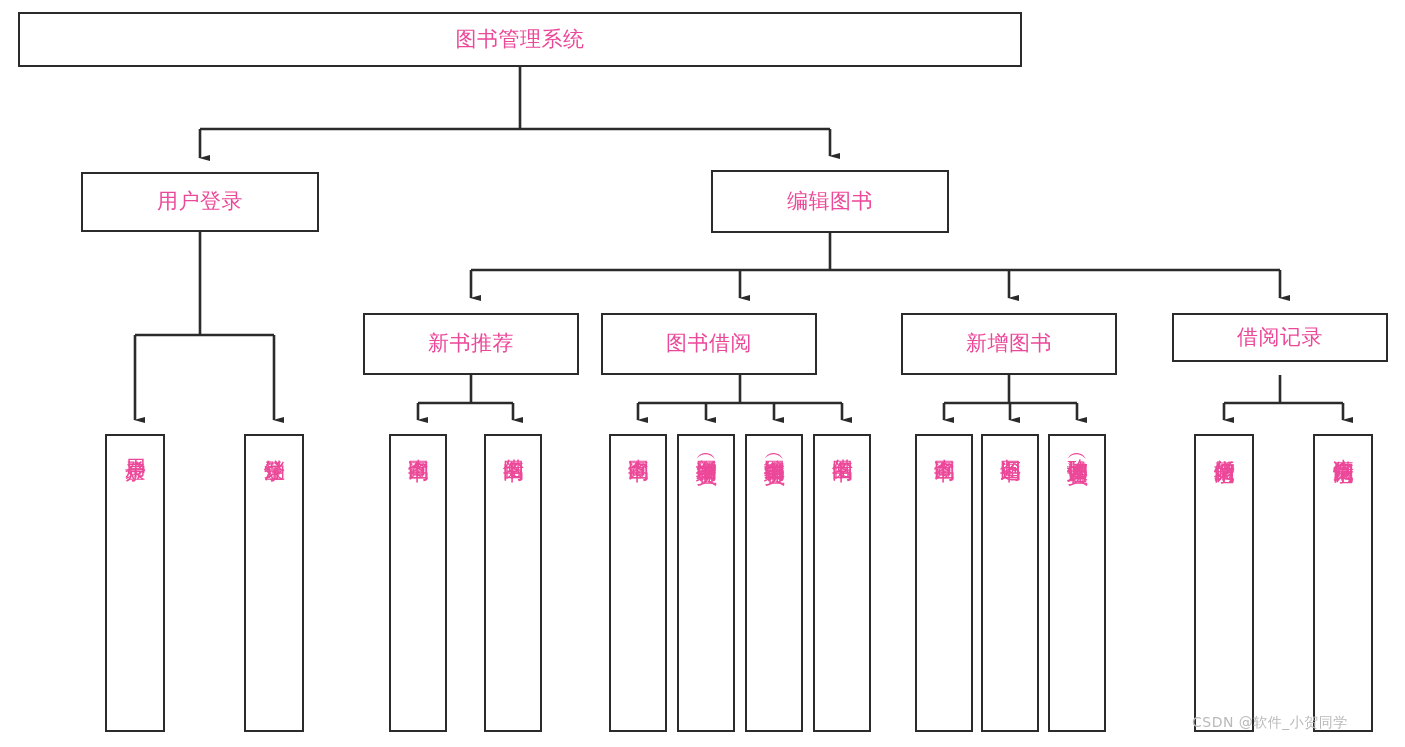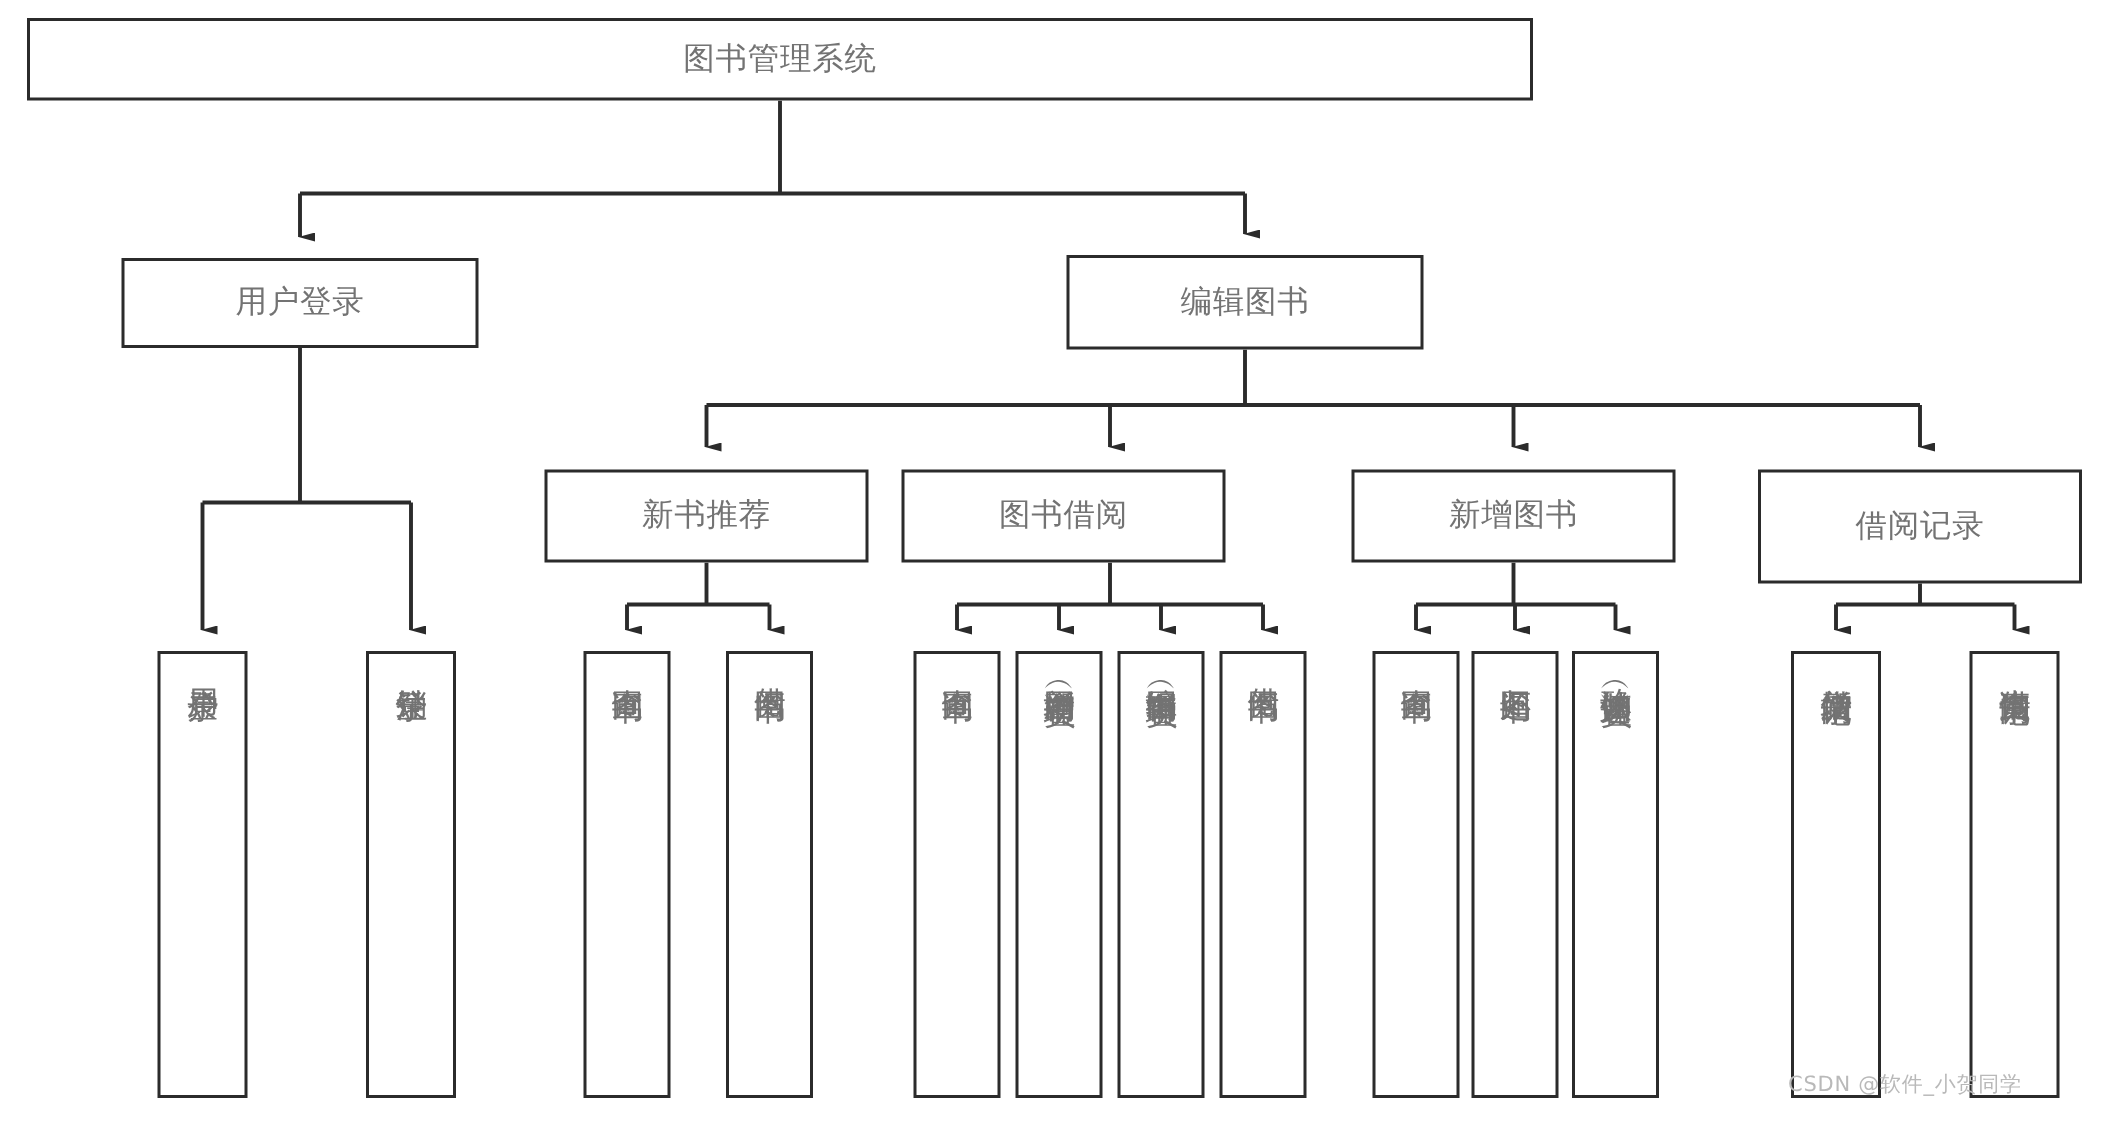--- a/index.html
+++ b/index.html
@@ -25,21 +25,21 @@
     height: 747px;
   }
   .node {
     position: absolute;
     box-sizing: border-box;
     border: 2.5px solid #2b2b2b;
     background: #ffffff;
     display: flex;
     align-items: center;
     justify-content: center;
-    color: #737373;
+    color: #ec4899;
   }
   .node-label {
     font-size: 21px;
     line-height: 1.1;
     letter-spacing: 0.5px;
     white-space: nowrap;
   }
   .node.leaf {
     align-items: flex-start;
     justify-content: center;
@@ -129,21 +129,21 @@
 
   <div class="node" style="left:363px; top:313px; width:216px; height:62px;">
     <span class="node-label">新书推荐</span>
   </div>
   <div class="node" style="left:601px; top:313px; width:216px; height:62px;">
     <span class="node-label">图书借阅</span>
   </div>
   <div class="node" style="left:901px; top:313px; width:216px; height:62px;">
     <span class="node-label">新增图书</span>
   </div>
-  <div class="node" style="left:1172px; top:313px; width:216px; height:76px;">
+  <div class="node" style="left:1172px; top:313px; width:216px; height:49px;">
     <span class="node-label">借阅记录</span>
   </div>
 
   <div class="node leaf" style="left:105px; top:434px; width:60px; height:298px;">
     <span class="node-label">用户登录</span>
   </div>
   <div class="node leaf" style="left:244px; top:434px; width:60px; height:298px;">
     <span class="node-label">注销登录</span>
   </div>
   <div class="node leaf" style="left:389px; top:434px; width:58px; height:298px;">

